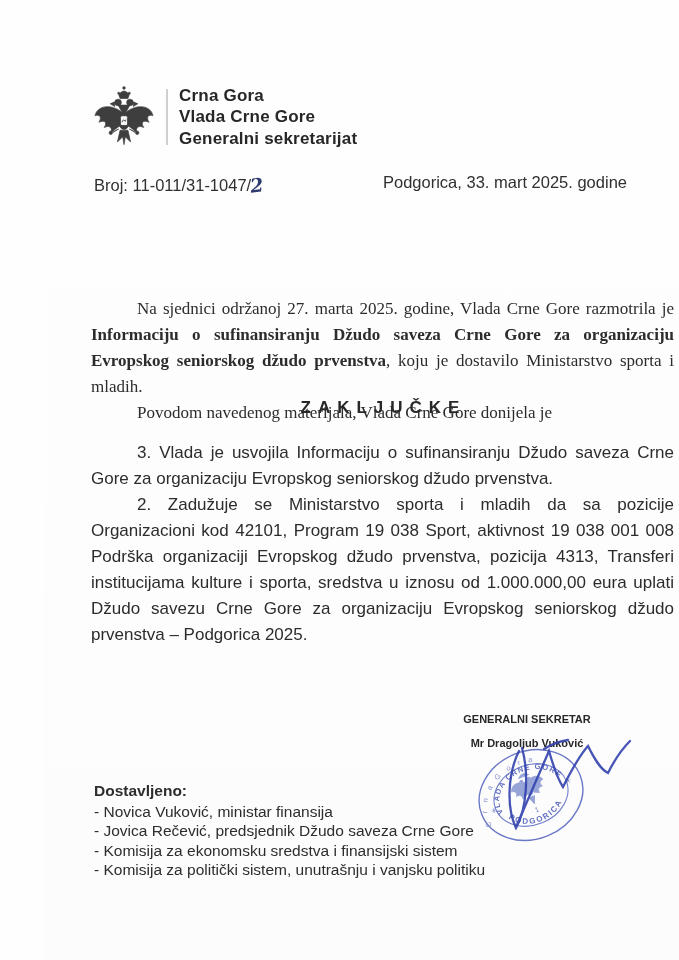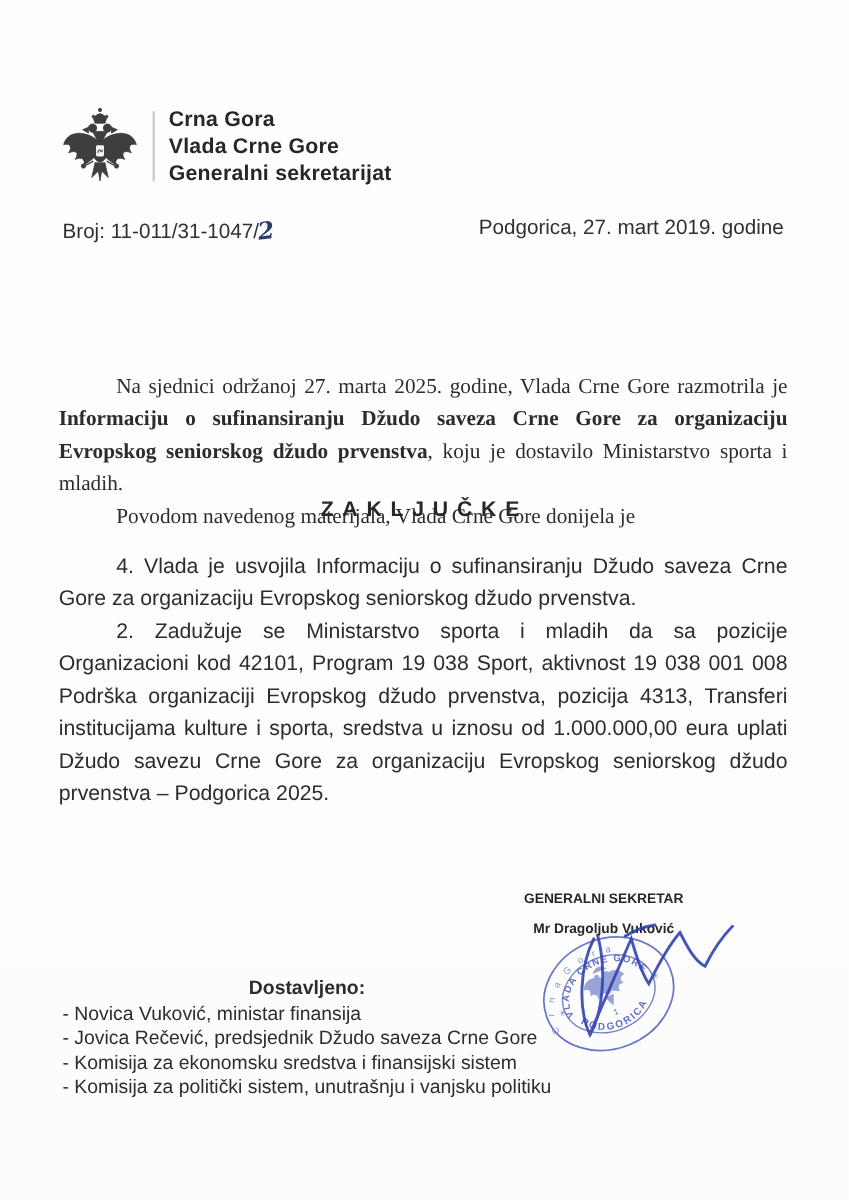--- a/index.html
+++ b/index.html
@@ -2,21 +2,21 @@
 <html><head>
 <meta charset="utf-8">
 <style>
   html,body{margin:0;padding:0;}
   body{
     width:679px;height:960px;position:relative;overflow:hidden;
     background:#fefefe;
     font-family:"Liberation Sans", sans-serif;
     color:#2b2b2b;
   }
-  .page{position:absolute;inset:0;background:linear-gradient(180deg,#fefefe 0%,#fdfdfd 60%,#fcfcfc 100%);}
+  .page{position:absolute;inset:0;background:linear-gradient(180deg,#fefefe 0%,#fdfdfd 60%,#fcfcfc 100%);margin-left:44px;}
   
   .header{position:absolute;left:47px;top:84px;display:flex;align-items:center;}
   .eagle{width:66px;height:66px;flex:0 0 auto;}
   .hdr-divider{width:2px;height:56px;background:#cfcfcf;margin:0 11px 0 9px;}
   .titles{font-weight:bold;font-size:17px;line-height:21.5px;color:#272727;letter-spacing:.2px;}
   
   .meta{position:absolute;left:50px;right:52px;top:173px;display:flex;justify-content:space-between;font-size:16.5px;color:#303030;}
   .hand{
     font-family:"DejaVu Serif", serif;font-style:italic;font-weight:600;
     color:#2e3b6e;font-size:19px;display:inline-block;
@@ -31,21 +31,21 @@
   }
   .conclusions{position:absolute;left:47px;top:440px;width:583px;font-size:17px;line-height:26px;text-align:justify;color:#2c2c2c;}
   .conclusions p{margin:0;text-indent:46px;}
   
   .signature{position:absolute;left:352px;top:707px;width:262px;text-align:center;font-weight:bold;font-size:11px;line-height:24px;color:#272727;}
   
   .stampwrap{position:absolute;left:412px;top:731px;width:210px;height:160px;}
   .stampwrap svg{width:100%;height:100%;}
   
   .distribution{position:absolute;left:50px;top:781px;font-size:15.5px;line-height:19.5px;color:#2d2d2d;}
-  .dist-label{font-weight:bold;margin-bottom:1px;text-align:center;}
+  .dist-label{font-weight:bold;margin-bottom:1px;}
   .dist-item{white-space:nowrap;}
 </style>
 </head>
 <body>
 
 <div class="page">
 
   <div class="header">
     <svg class="eagle" viewBox="0 0 100 100" aria-hidden="true">
       <g fill="#3e3e3e" stroke="#3e3e3e">
@@ -81,32 +81,32 @@
     <div class="hdr-divider"></div>
     <div class="titles">
       <div>Crna Gora</div>
       <div>Vlada Crne Gore</div>
       <div>Generalni sekretarijat</div>
     </div>
   </div>
 
   <div class="meta">
     <div><span>Broj: 11-011/31-1047/</span><span class="hand">2</span></div>
-    <div>Podgorica, 27. mart 2019. godine</div>
+    <div>Podgorica, 33. mart 2025. godine</div>
   </div>
 
   <div class="bodytext">
     <p><span>Na sjednici održanoj 27. marta 2025. godine, Vlada Crne Gore razmotrila je </span><b>Informaciju o sufinansiranju Džudo saveza Crne Gore za organizaciju Evropskog seniorskog džudo prvenstva</b><span>, koju je dostavilo Ministarstvo sporta i mladih.</span></p>
     <p>Povodom navedenog materijala, Vlada Crne Gore donijela je</p>
   </div>
 
   <div class="heading">ZAKLJUČKE</div>
 
   <div class="conclusions">
-    <p>4. Vlada je usvojila Informaciju o sufinansiranju Džudo saveza Crne Gore za organizaciju Evropskog seniorskog džudo prvenstva.</p>
+    <p>3. Vlada je usvojila Informaciju o sufinansiranju Džudo saveza Crne Gore za organizaciju Evropskog seniorskog džudo prvenstva.</p>
     <p>2. Zadužuje se Ministarstvo sporta i mladih da sa pozicije Organizacioni kod 42101, Program 19 038 Sport, aktivnost 19 038 001 008 Podrška organizaciji Evropskog džudo prvenstva, pozicija 4313, Transferi institucijama kulture i sporta, sredstva u iznosu od 1.000.000,00 eura uplati Džudo savezu Crne Gore za organizaciju Evropskog seniorskog džudo prvenstva – Podgorica 2025.</p>
   </div>
 
   <div class="signature">
     <div>GENERALNI SEKRETAR</div>
     <div>Mr Dragoljub Vuković</div>
   </div>
 
   <div class="stampwrap">
     <svg viewBox="0 0 210 160" aria-hidden="true">

